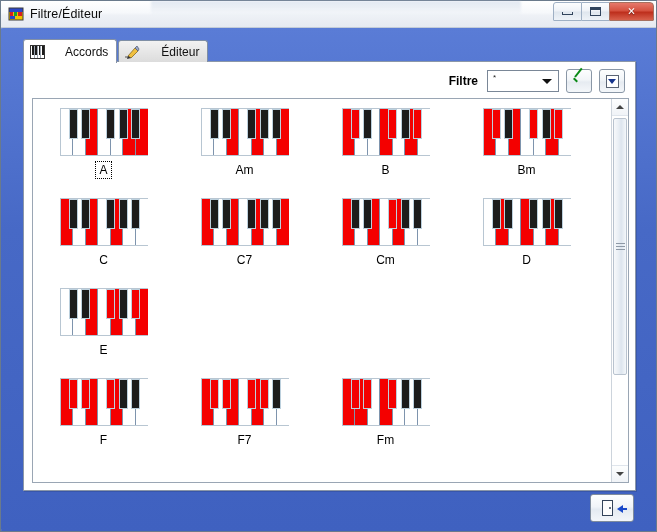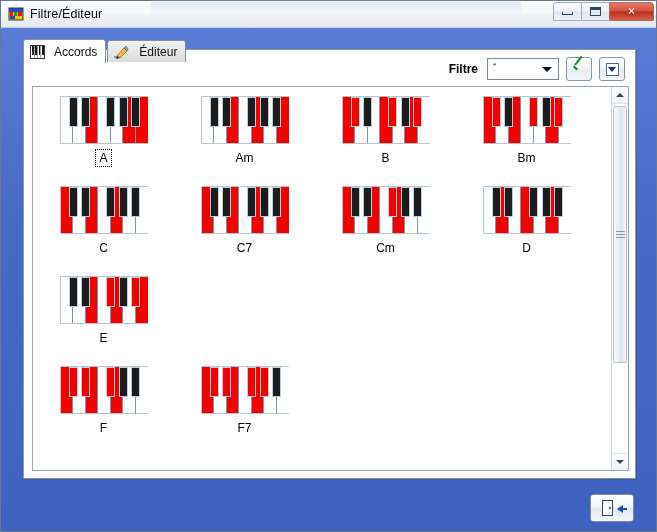--- a/index.html
+++ b/index.html
@@ -111,21 +111,21 @@
     left: 22px; top: 11px;
     height: 23px;
     display: flex;
     align-items: flex-end;
     z-index: 5;
   }
   .tab {
     height: 22px;
     display: flex;
     align-items: center;
-    gap: 9px;
+    gap: 20px;
     padding: 0 8px 0 6px;
     font-size: 12px;
     color: #111;
     border: 1px solid #7f8fa5;
     border-bottom: none;
     border-radius: 3px 3px 0 0;
     background: linear-gradient(to bottom, #fbfbfb, #e6e6e6);
     position: relative;
   }
   .tab.active {
@@ -163,21 +163,21 @@
   
   .pencil-icon {
     width: 16px; height: 14px;
     position: relative;
     flex: 0 0 auto;
   }
 
   
   #panel {
     position: absolute;
-    left: 22px; top: 21px;
+    left: 22px; top: 33px;
     width: 613px; height: 430px;
     background: #ffffff;
     border: 1px solid #8b97a8;
     box-shadow: 1px 1px 0 rgba(0,0,0,.12);
   }
 
   
   #filterbar {
     position: absolute;
     right: 10px; top: 7px;
@@ -678,20 +678,37 @@
                   <div class="wk" style="left: 62.5px;"></div>
                   <div class="wk last" style="left: 75px;"></div>
                   <div class="bk on" style="left: 8px;"></div>
                   <div class="bk on" style="left: 20.5px;"></div>
                   <div class="bk on" style="left: 45.5px;"></div>
                   <div class="bk on" style="left: 58px;"></div>
                   <div class="bk" style="left: 70.5px;"></div>
                 </div>
                 <div class="chord-name">F7</div>
               </div>
+              <div class="cell">
+                <div class="kb">
+                  <div class="wk on" style="left: 0px;"></div>
+                  <div class="wk on" style="left: 12.5px;"></div>
+                  <div class="wk" style="left: 25px;"></div>
+                  <div class="wk on" style="left: 37.5px;"></div>
+                  <div class="wk" style="left: 50px;"></div>
+                  <div class="wk" style="left: 62.5px;"></div>
+                  <div class="wk last" style="left: 75px;"></div>
+                  <div class="bk on" style="left: 8px;"></div>
+                  <div class="bk on" style="left: 20.5px;"></div>
+                  <div class="bk on" style="left: 45.5px;"></div>
+                  <div class="bk" style="left: 58px;"></div>
+                  <div class="bk" style="left: 70.5px;"></div>
+                </div>
+                <div class="chord-name">Fm</div>
+              </div>
             </div>
           </div>
 
         <div id="vscroll">
           <div class="sb-btn">
             <span class="sb-up"></span>
           </div>
           <div id="sb-track">
             <div id="sb-thumb">
               <span id="sb-grip">

